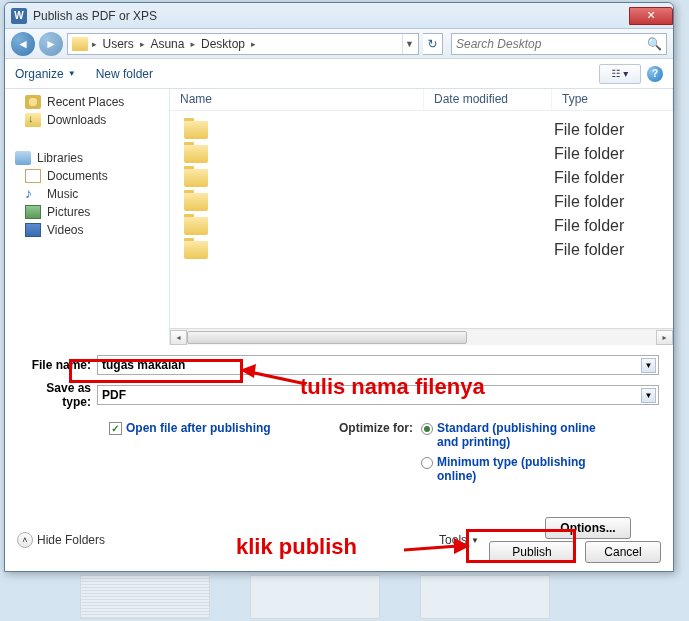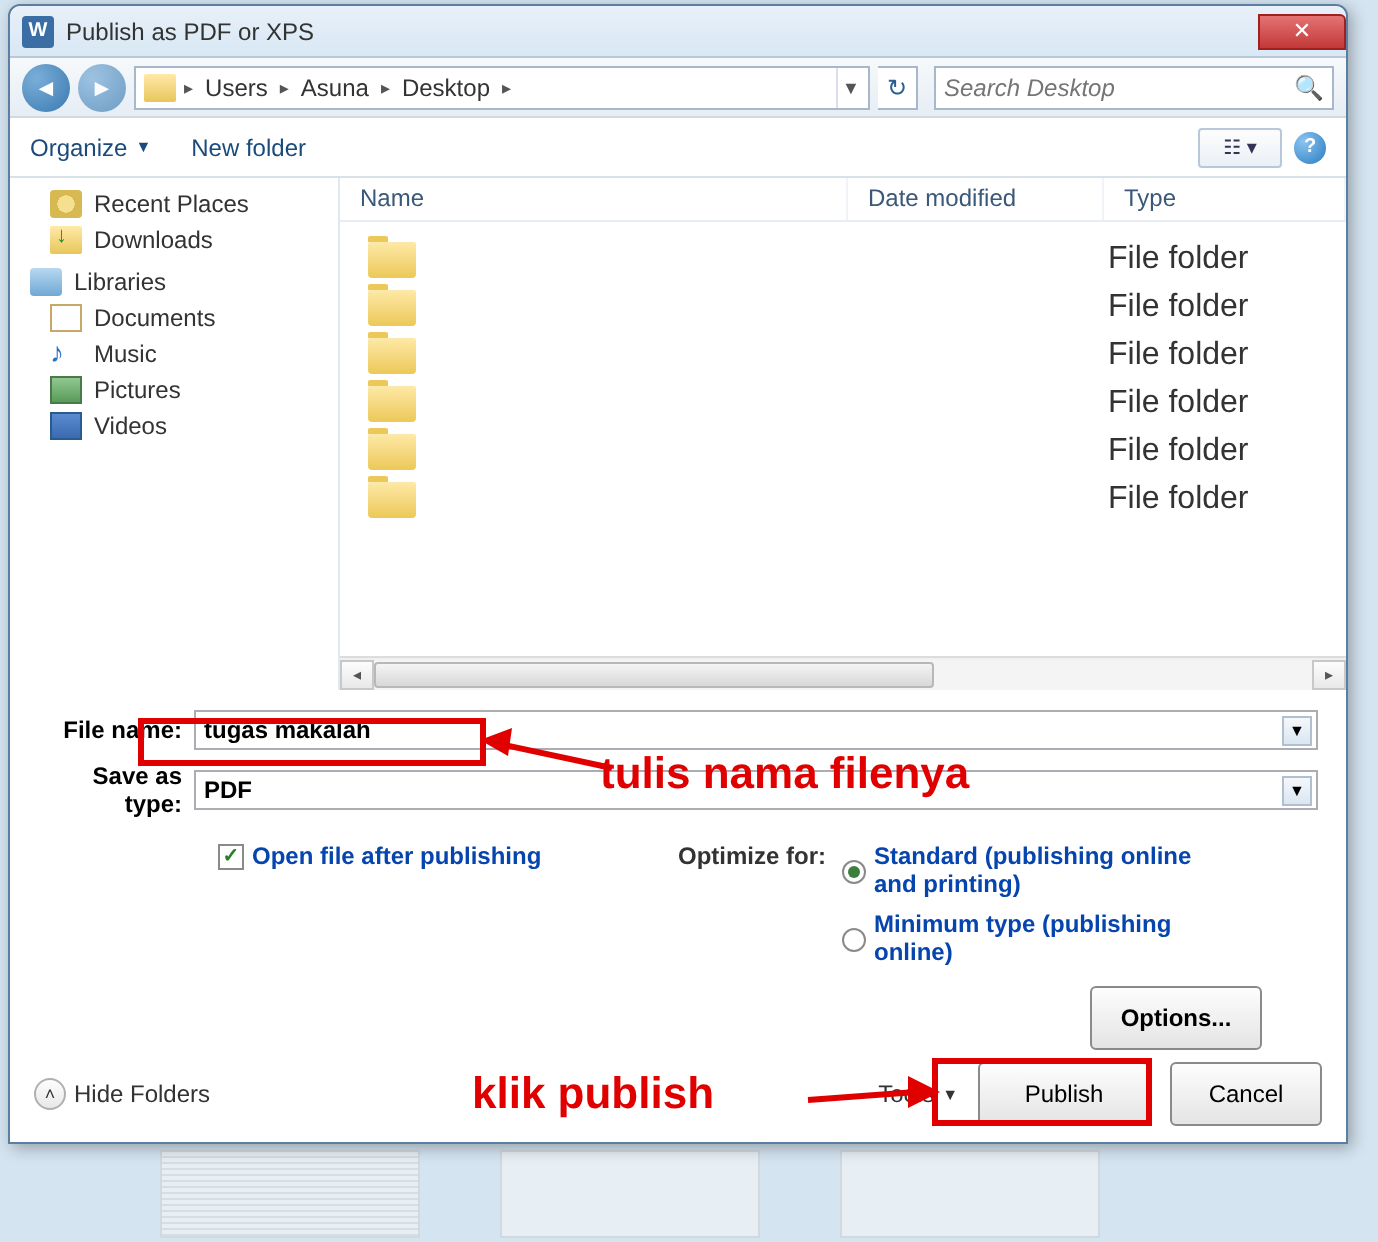--- a/index.html
+++ b/index.html
@@ -14,35 +14,35 @@
 
 .navbar { height: 30px; background: linear-gradient(#f7f9fb, #e5edf5); display: flex; align-items: center; padding: 3px 6px; gap: 4px; border-bottom: 1px solid #d0d8e0; }
 .nav-btn { width: 24px; height: 24px; border-radius: 50%; background: radial-gradient(circle at 30% 30%, #7aaed8, #3a7ab0); display: flex; align-items: center; justify-content: center; color: #fff; font-size: 12px; }
 .nav-btn.fwd { opacity: 0.7; }
 .breadcrumb-box { flex: 1; height: 22px; border: 1px solid #a8b8c8; background: #fff; display: flex; align-items: center; padding: 0 2px; }
 .bc-icon { width: 16px; height: 14px; background: linear-gradient(#ffe9a8, #e8c65a); border-radius: 1px; margin: 0 2px; }
 .bc-seg { font-size: 12px; padding: 0 4px; color: #333; display: flex; align-items: center; }
 .bc-chev { font-size: 9px; color: #555; padding: 0 2px; }
 .bc-end-drop { width: 14px; text-align: center; font-size: 9px; color: #555; border-left: 1px solid #dde; height: 100%; display: flex; align-items: center; justify-content: center; }
 .refresh-btn { width: 20px; height: 22px; border: 1px solid #a8b8c8; border-left: 0; background: #fff; display: flex; align-items: center; justify-content: center; color: #2a5f92; font-size: 12px; }
-.search-box { width: 200px; height: 22px; border: 1px solid #a8b8c8; background: #fff; display: flex; align-items: center; padding: 0 4px; margin-left: 4px; gap: 12px; }
+.search-box { width: 216px; height: 22px; border: 1px solid #a8b8c8; background: #fff; display: flex; align-items: center; padding: 0 4px; margin-left: 4px; gap: 12px; }
 .search-input { border: 0; outline: 0; font-size: 12px; color: #888; font-style: italic; width: 150px; }
 .search-icon { font-size: 12px; color: #4a7fb0; margin-left: auto; }
 
 .toolbar { height: 30px; border-bottom: 1px solid #d8e0e8; display: flex; align-items: center; padding: 0 10px; gap: 20px; }
 .tb-link { font-size: 12px; color: #1a4b7c; display: flex; align-items: center; gap: 4px; }
 .tb-drop { font-size: 8px; }
 .tb-right { margin-left: auto; display: flex; align-items: center; gap: 6px; }
 .view-btn { width: 42px; height: 20px; border: 1px solid #b8c8d8; background: linear-gradient(#fdfdfd,#eaf0f6); display:flex; align-items:center; justify-content:center; font-size:10px; color:#335; border-radius:2px;}
 .help-btn { width: 16px; height: 16px; border-radius: 50%; background: radial-gradient(circle at 30% 30%, #8ac4f0, #2a7cc0); color: #fff; display: flex; align-items: center; justify-content: center; font-size: 10px; font-weight: bold; }
 
 .content { height: 256px; display: flex; }
 .sidebar { width: 165px; border-right: 1px solid #e0e8f0; padding: 4px 0; overflow: hidden; }
 .side-item { display: flex; align-items: center; padding: 2px 8px 2px 20px; font-size: 12px; color: #333; gap: 6px; }
-.side-item.header { padding-left: 10px; margin-top: 3px; }
+.side-item.header { padding-left: 10px; margin-top: 20px; }
 .side-item.selected { background: linear-gradient(#e8f2fb, #d0e4f5); border: 1px solid #a8c8e5; border-radius: 2px; margin: 0 4px; padding-left: 16px; }
 .side-icon { width: 16px; height: 14px; display: inline-block; }
 .si-recent { background: radial-gradient(circle, #f5e090 40%, #d8b850 41%); border-radius: 2px; position: relative; }
 .si-dl { background: linear-gradient(#ffe9a8, #e8c65a); border-radius: 1px; position: relative; }
 .si-dl::after { content: "↓"; position: absolute; left: 3px; top: -1px; color: #2a8f2a; font-size: 11px; font-weight: bold; }
 .si-lib { background: linear-gradient(#b8d8f0, #6fa8d5); border-radius: 2px; position: relative; }
 .si-doc { background: #fff; border: 1px solid #c8a868; position: relative; }
 .si-music { color: #2a6fc8; font-size: 14px; line-height: 12px; }
 .si-pic { background: linear-gradient(#90c890, #5a9a5a); border: 1px solid #4a7a4a; }
 .si-vid { background: linear-gradient(#5a8ad0, #3a6ab0); border: 1px solid #2a5a90; position: relative; }
@@ -76,26 +76,26 @@
 
 .red-box-filename { position: absolute; left: 69px; top: 359px; width: 174px; height: 24px; border: 3px solid #e00000; pointer-events: none; }
 
 .options-area { display: flex; padding: 6px 0 0 90px; font-size: 12px; }
 .opt-left { width: 230px; }
 .checkbox-row { display: flex; align-items: center; gap: 4px; color: #0645ad; }
 .cb { width: 13px; height: 13px; border: 1px solid #8a8a8a; background: #fff; display: flex; align-items: center; justify-content: center; color: #2a7f2a; font-size: 10px; }
 .opt-right { display: flex; gap: 8px; }
 .opt-label { color: #333; }
 .radios { display: flex; flex-direction: column; gap: 6px; }
-.radio-row { display: flex; align-items: center; gap: 4px; color: #0645ad; }
+.radio-row { display: flex; align-items: flex-start; gap: 4px; color: #0645ad; }
 .radio { width: 12px; height: 12px; border: 1px solid #8a8a8a; border-radius: 50%; background: #fff; display: flex; align-items: center; justify-content: center; margin-top: 2px; }
 .radio-dot { width: 6px; height: 6px; background: #3a7f3a; border-radius: 50%; }
 
 .options-btn-row { display: flex; justify-content: flex-end; padding: 10px 28px 0 0; }
-.btn { min-width: 86px; height: 32px; border: 1px solid #8a8a8a; background: linear-gradient(#fdfdfd, #e4e4e4); font-size: 12px; display: flex; align-items: center; justify-content: center; border-radius: 3px; padding: 0 10px; }
+.btn { min-width: 86px; height: 22px; border: 1px solid #8a8a8a; background: linear-gradient(#fdfdfd, #e4e4e4); font-size: 12px; display: flex; align-items: center; justify-content: center; border-radius: 3px; padding: 0 10px; margin-top: 24px; }
 
 .footer { position: absolute; bottom: 8px; left: 12px; right: 12px; display: flex; align-items: center; }
 .hide-folders { display: flex; align-items: center; gap: 4px; font-size: 12px; color: #333; }
 .hide-arrow { width: 16px; height: 16px; border: 1px solid #b0b0b0; border-radius: 50%; background: linear-gradient(#fdfdfd,#e8e8e8); display: flex; align-items: center; justify-content: center; font-size: 9px; }
 .footer-right { margin-left: auto; display: flex; align-items: center; gap: 10px; }
 .tools-link { font-size: 12px; color: #333; display: flex; align-items: center; gap: 4px; }
 
 .red-box-publish { position: absolute; left: 466px; top: 529px; width: 110px; height: 34px; border: 3px solid #e00000; pointer-events: none; }
 
 .anno { position: absolute; color: #e00000; font-weight: bold; font-size: 22px; font-family: Arial, sans-serif; pointer-events: none; }

